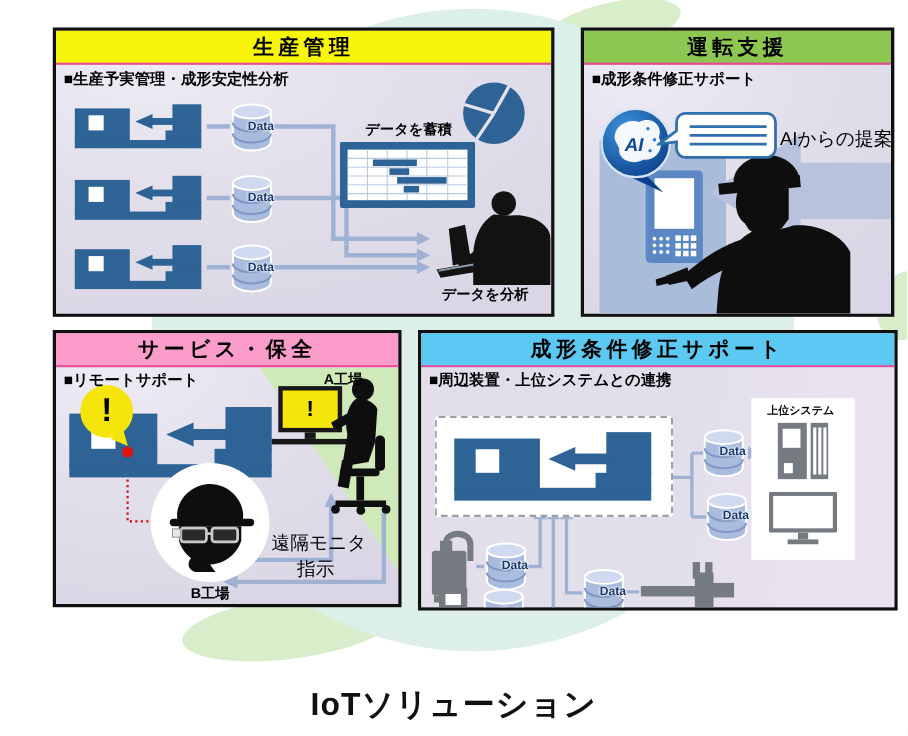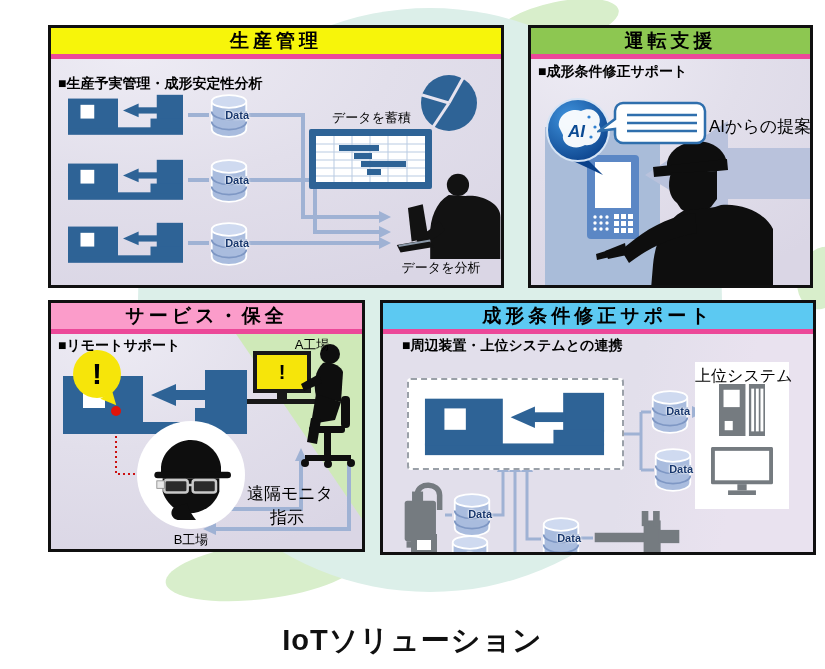--- a/index.html
+++ b/index.html
@@ -4,27 +4,27 @@
 <style>
   html,body{margin:0;padding:0;background:#fff;}
   #stage{position:relative;width:825px;height:669px;background:#fff;overflow:hidden;
          font-family:"Liberation Sans",sans-serif;color:#111;}
   .abs{position:absolute;}
   
   .bg-circle{position:absolute;left:138px;top:8px;width:584px;height:584px;border-radius:50%;background:#dcefe9;}
   .leaf{position:absolute;background:#d8eecb;border-radius:50%;}
   
   .panel{position:absolute;border:3px solid #101010;background:#e2dfeb;z-index:2;box-sizing:border-box;}
-  .phead{height:31px;border-bottom:5px solid #ec4899;box-sizing:border-box;display:flex;align-items:center;justify-content:center;
+  .phead{height:31px;border-bottom:2px solid #ec4899;box-sizing:border-box;display:flex;align-items:center;justify-content:center;
          font-size:19px;font-weight:bold;letter-spacing:4px;color:#000;}
   .pbody{position:absolute;left:0;top:31px;right:0;bottom:0;overflow:hidden;
          background:radial-gradient(120% 110% at 18% 0%,#edebf4 0%,#e2dfeb 48%,#dad6e5 100%);}
   .subtitle{position:absolute;font-size:14px;font-weight:bold;color:#000;white-space:nowrap;}
   .lbl{position:absolute;font-size:17px;color:#000;text-align:center;white-space:nowrap;}
-  .lbl.b{font-weight:normal;font-size:13px;}
+  .lbl.b{font-weight:bold;font-size:13px;}
   
   .cyl{position:absolute;width:40px;height:46px;}
   .cyl svg{width:100%;height:100%;display:block;}
   .cyl-label{position:absolute;top:16px;left:0;width:100%;text-align:right;font-size:11px;font-weight:bold;color:#17376e;
              text-shadow:0 0 2px #fff,0 0 3px #fff,0 0 1px #fff;}
   
   .warn-bubble{position:absolute;width:48px;height:48px;border-radius:50%;background:#f6e50a;display:flex;align-items:center;justify-content:center;
                font-size:30px;font-weight:bold;color:#000;}
   .warn-tail{position:absolute;width:0;height:0;border-style:solid;border-width:14px 4px 0 10px;border-color:#f6e50a transparent transparent transparent;transform:rotate(-32deg);}
   .red-dot{position:absolute;width:10px;height:10px;border-radius:50%;}
@@ -185,21 +185,21 @@
   <div class="leaf" style="left:495px;top:2px;width:125px;height:42px;transform:rotate(-12deg);z-index:0;"></div>
   <div class="leaf" style="left:798px;top:246px;width:48px;height:64px;transform:rotate(18deg);z-index:0;"></div>
   <div class="leaf" style="left:165px;top:543px;width:195px;height:56px;transform:rotate(-7deg);z-index:0;"></div>
   <div class="bg-circle" style="z-index:1;"></div>
 
   <section class="panel" style="left:48px;top:25px;width:456px;height:263px;">
     <div class="phead" style="background-color: rgb(247, 245, 10);">
       <span>生産管理</span>
     </div>
     <div class="pbody">
-      <div class="subtitle" style="left:7px;top:16px;">■生産予実管理・成形安定性分析</div>
+      <div class="subtitle" style="left:7px;top:4px;">■生産予実管理・成形安定性分析</div>
 
       <svg class="linesvg" width="450" height="227" viewBox="0 0 450 227" style="z-index:1;">
         <g stroke="#9fb2d4" stroke-width="4" fill="none">
           <path d="M137,56 H158"></path>
             <path d="M137,121 H158"></path>
             <path d="M137,184 H158"></path>
           <path d="M198,56 H252 V158 H328"></path>
           <path d="M198,121 H264 V173 H328"></path>
           <path d="M198,184 H328"></path>
         </g>
@@ -379,21 +379,21 @@
 
       <div class="lbl" style="left:180px;top:148px;width:118px;z-index:4;">遠隔モニタ</div>
       <div class="lbl" style="left:196px;top:172px;width:80px;z-index:4;">指示</div>
     </div>
   </section>
 
   <section class="panel" style="left:380px;top:300px;width:436px;height:255px;">
     <div class="phead" style="background-color: rgb(92, 201, 242);">
       <span>成形条件修正サポート</span>
     </div>
-    <div class="pbody" style="background:linear-gradient(100deg,#e2dfeb 55%,#e9e2ef 80%);margin-left:12px;">
+    <div class="pbody" style="background:linear-gradient(100deg,#e2dfeb 55%,#e9e2ef 80%);">
       <div class="subtitle" style="left:7px;top:3px;">■周辺装置・上位システムとの連携</div>
 
       <svg class="linesvg" width="430" height="221" viewBox="0 0 430 221" style="z-index:1;">
         <g stroke="#9fb2d4" stroke-width="3" fill="none">
           <path d="M217,100 H246 M246,78 V136 M246,78 H256 M246,136 H259"></path>
           <path d="M50,181 H57"></path>
           <path d="M42,223 H55"></path>
           <path d="M96,181 H108 V134"></path>
           <path d="M94,223 H120 V134"></path>
           <path d="M146,205 H132 V134"></path>
@@ -407,21 +407,21 @@
           <polygon points="300,130 312,136 300,142"></polygon>
         </g>
       </svg>
 
       <div class="dashbox" style="left:12px;top:44px;width:217px;height:92px;z-index:2;"></div>
       <svg class="abs" viewBox="0 0 200 75" style="left:22px;top:53px;width:195px;height:73px;z-index:3;">
           <use href="#sym-machine"></use>
         </svg>
 
       <div class="whitebox" style="left:300px;top:28px;width:94px;height:147px;z-index:2;"></div>
-      <div class="lbl b" style="left:300px;top:32px;width:90px;font-size:16px;z-index:3;">上位システム</div>
+      <div class="lbl b" style="left:300px;top:32px;width:90px;font-size:10px;z-index:3;">上位システム</div>
       <svg class="abs" viewBox="0 0 80 90" style="left:316px;top:50px;width:62px;height:52px;z-index:3;">
           <use href="#sym-server"></use>
         </svg>
       <svg class="abs" viewBox="0 0 80 62" style="left:316px;top:112px;width:62px;height:50px;z-index:3;">
           <use href="#sym-monitor"></use>
         </svg>
 
       <div class="cyl" style="left:255px;top:55px;z-index:3;">
         <svg viewBox="0 0 44 50">
             <use href="#sym-cyl"></use>

